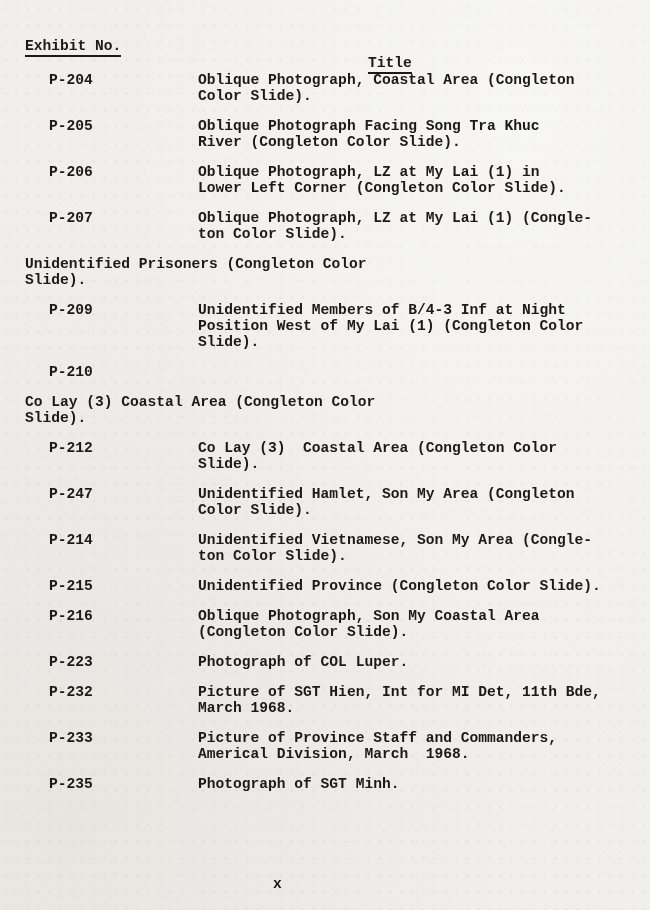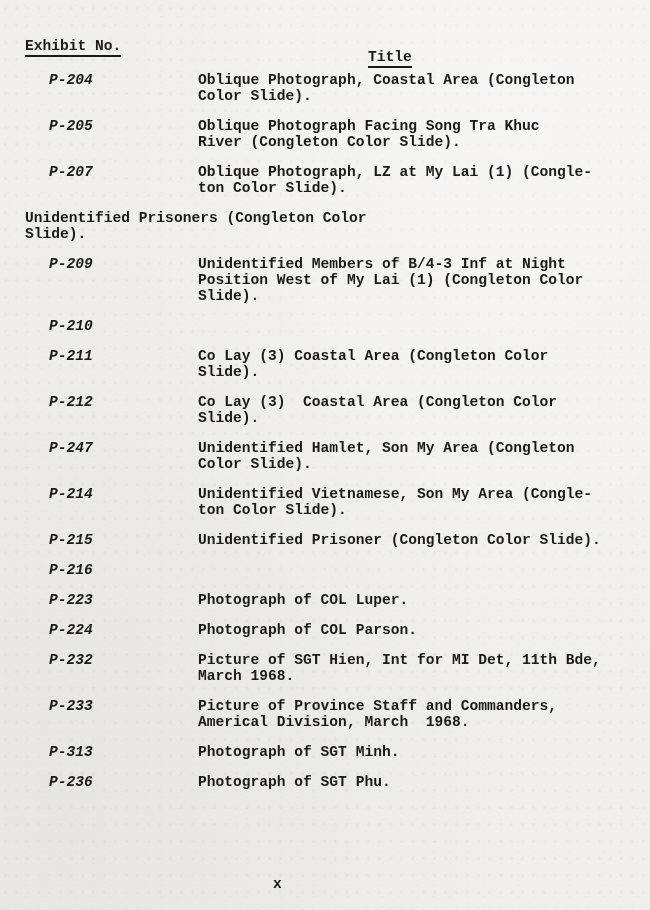--- a/index.html
+++ b/index.html
@@ -31,35 +31,34 @@
     height:19px;
   }
   .underlined{
     display:inline-block;
     border-bottom:2px solid currentColor;
     padding-bottom:1px;
   }
   .title-header{
     position:absolute;
     left:343px;
-    top:11px;
+    top:17px;
   }
   .entries{
     margin-top:15px;
   }
   .row{
     display:flex;
     margin-bottom:14px;
   }
   .cell-no{
     flex:0 0 173px;
     box-sizing:border-box;
     padding-left:24px;
     white-space:pre;
-    font-style:italic;
   }
   .cell-title{
     width:430px;
     white-space:pre-wrap;
   }
   .page-number{
     position:absolute;
     left:273px;
     top:876px;
   }
@@ -80,20 +79,25 @@
     <div class="cell-title">Oblique Photograph, Coastal Area (Congleton
 Color Slide).</div>
   </div>
 
   <div class="row">
     <div class="cell-no">P-205</div>
     <div class="cell-title">Oblique Photograph Facing Song Tra Khuc
 River (Congleton Color Slide).</div>
   </div>
 
+  <div class="row">
+    <div class="cell-no">P-206</div>
+    <div class="cell-title">Oblique Photograph, LZ at My Lai (1) in
+Lower Left Corner (Congleton Color Slide).</div>
+  </div>
 
   <div class="row">
     <div class="cell-no">P-207</div>
     <div class="cell-title">Oblique Photograph, LZ at My Lai (1) (Congle-
 ton Color Slide).</div>
   </div>
 
   <div class="row">
     <div class="cell-title">Unidentified Prisoners (Congleton Color
 Slide).</div>
@@ -104,21 +108,20 @@
     <div class="cell-title">Unidentified Members of B/4-3 Inf at Night
 Position West of My Lai (1) (Congleton Color
 Slide).</div>
   </div>
 
   <div class="row">
     <div class="cell-no">P-210</div>
   </div>
 
   <div class="row">
-    <div class="cell-no">P-211</div>
     <div class="cell-title">Co Lay (3) Coastal Area (Congleton Color
 Slide).</div>
   </div>
 
   <div class="row">
     <div class="cell-no">P-212</div>
     <div class="cell-title">Co Lay (3)  Coastal Area (Congleton Color
 Slide).</div>
   </div>
 
@@ -129,55 +132,49 @@
   </div>
 
   <div class="row">
     <div class="cell-no">P-214</div>
     <div class="cell-title">Unidentified Vietnamese, Son My Area (Congle-
 ton Color Slide).</div>
   </div>
 
   <div class="row">
     <div class="cell-no">P-215</div>
-    <div class="cell-title">Unidentified Prisoner (Congleton Color Slide).</div>
+    <div class="cell-title">Unidentified Province (Congleton Color Slide).</div>
   </div>
 
   <div class="row">
     <div class="cell-no">P-216</div>
+    <div class="cell-title">Oblique Photograph, Son My Coastal Area
+(Congleton Color Slide).</div>
   </div>
 
   <div class="row">
     <div class="cell-no">P-223</div>
     <div class="cell-title">Photograph of COL Luper.</div>
   </div>
 
-  <div class="row">
-    <div class="cell-no">P-224</div>
-    <div class="cell-title">Photograph of COL Parson.</div>
-  </div>
 
   <div class="row">
     <div class="cell-no">P-232</div>
     <div class="cell-title">Picture of SGT Hien, Int for MI Det, 11th Bde,
 March 1968.</div>
   </div>
 
   <div class="row">
     <div class="cell-no">P-233</div>
     <div class="cell-title">Picture of Province Staff and Commanders,
 Americal Division, March  1968.</div>
   </div>
 
   <div class="row">
-    <div class="cell-no">P-313</div>
+    <div class="cell-no">P-235</div>
     <div class="cell-title">Photograph of SGT Minh.</div>
   </div>
 
-  <div class="row">
-    <div class="cell-no">P-236</div>
-    <div class="cell-title">Photograph of SGT Phu.</div>
-  </div>
 </div>
 
   <div class="page-number">x</div>
 
 </div>
 
 </body></html>

